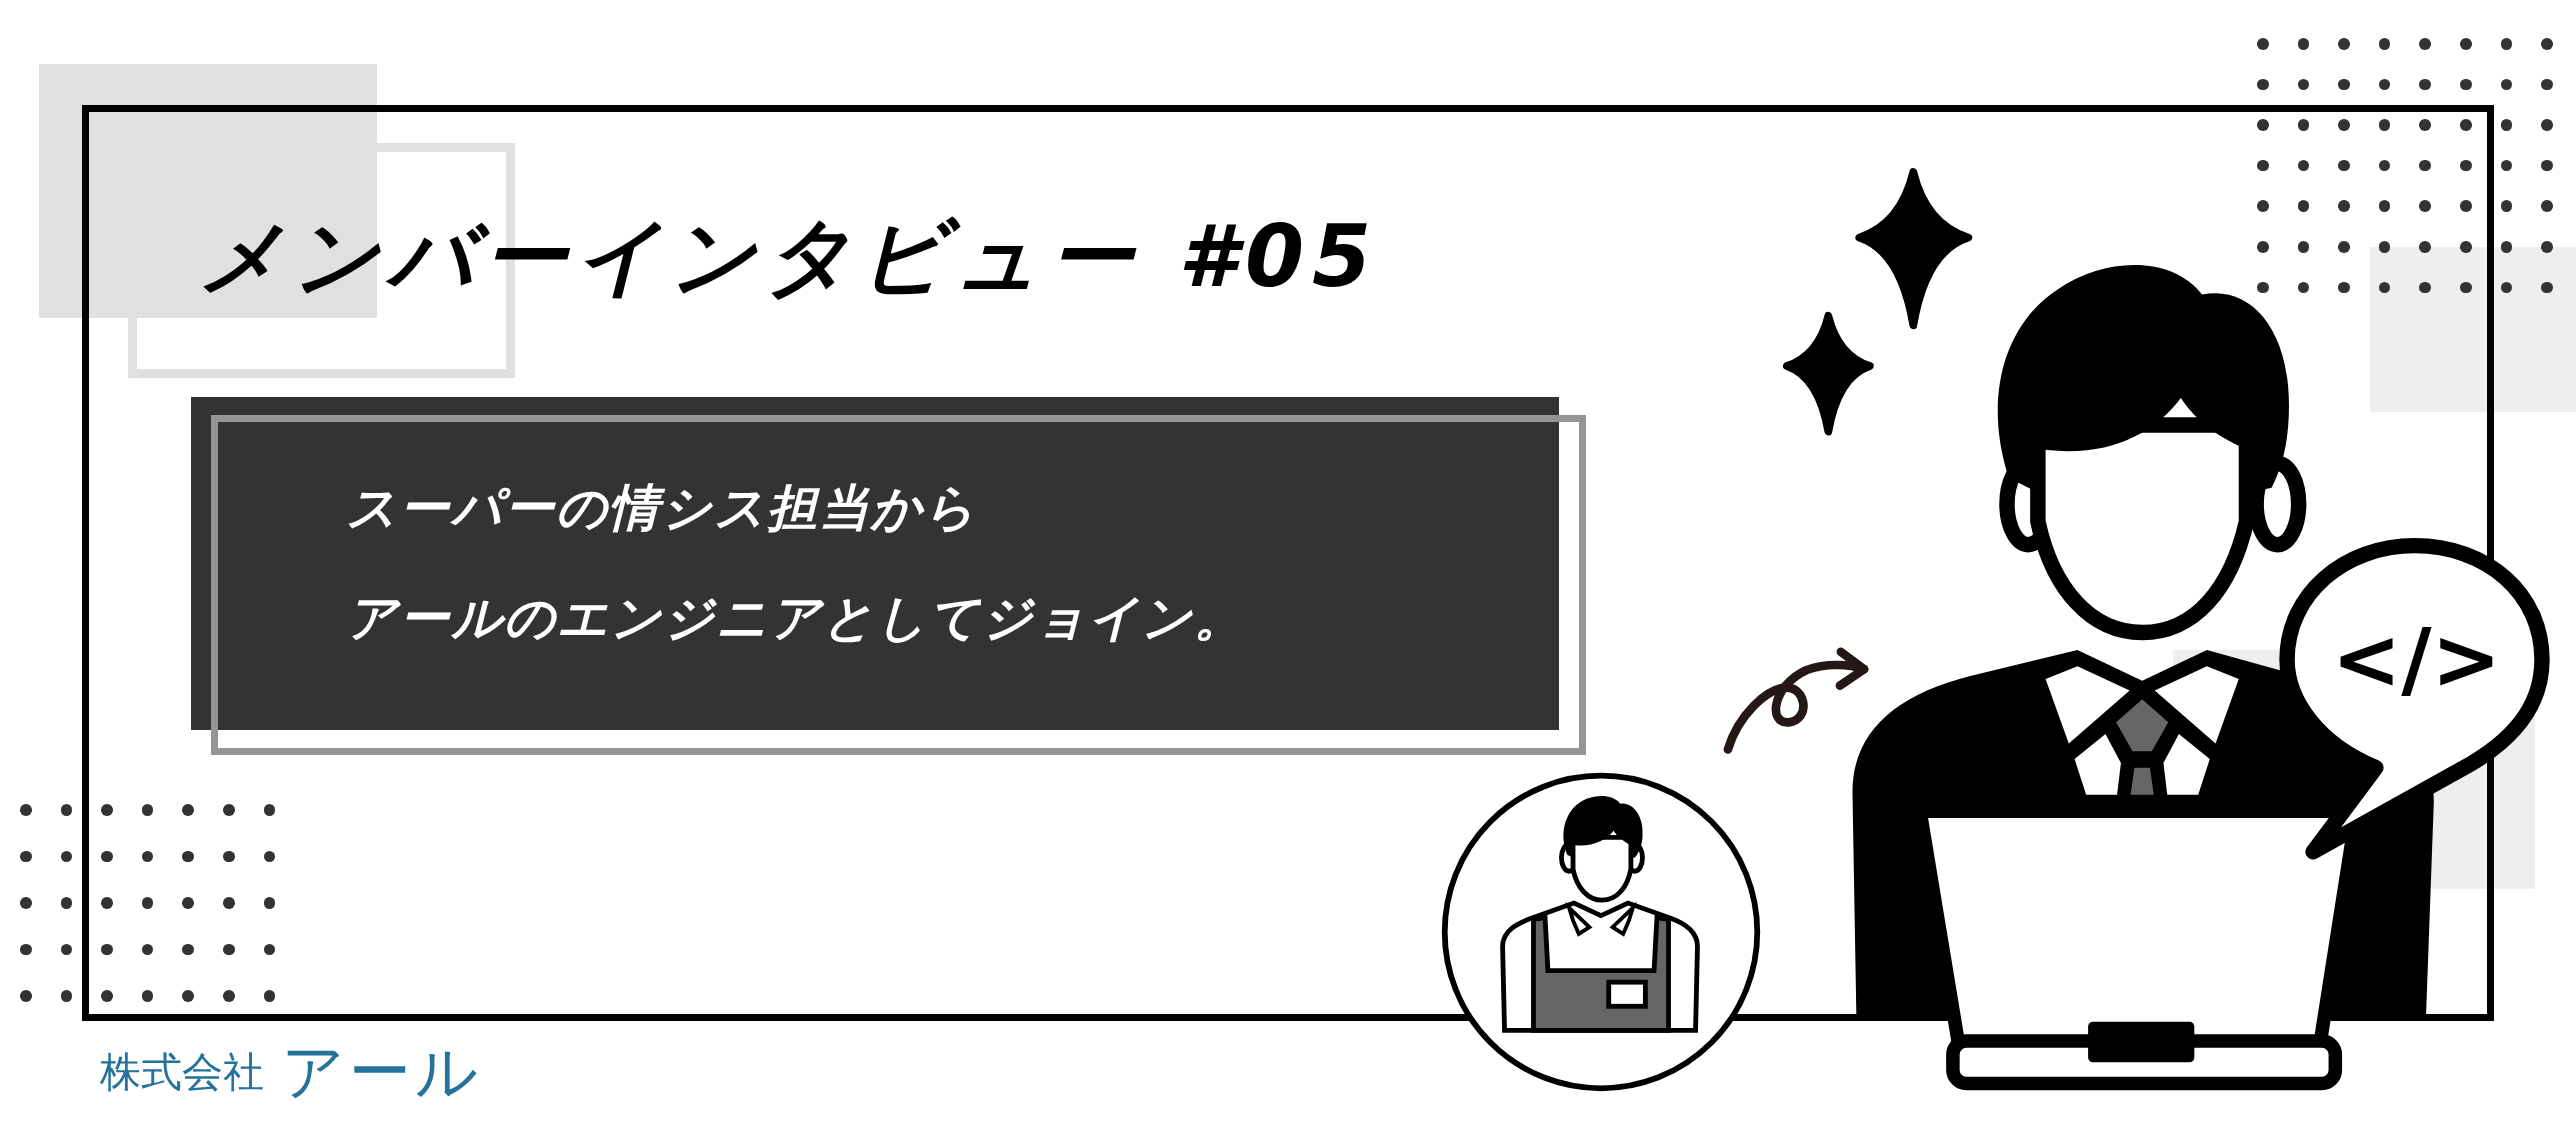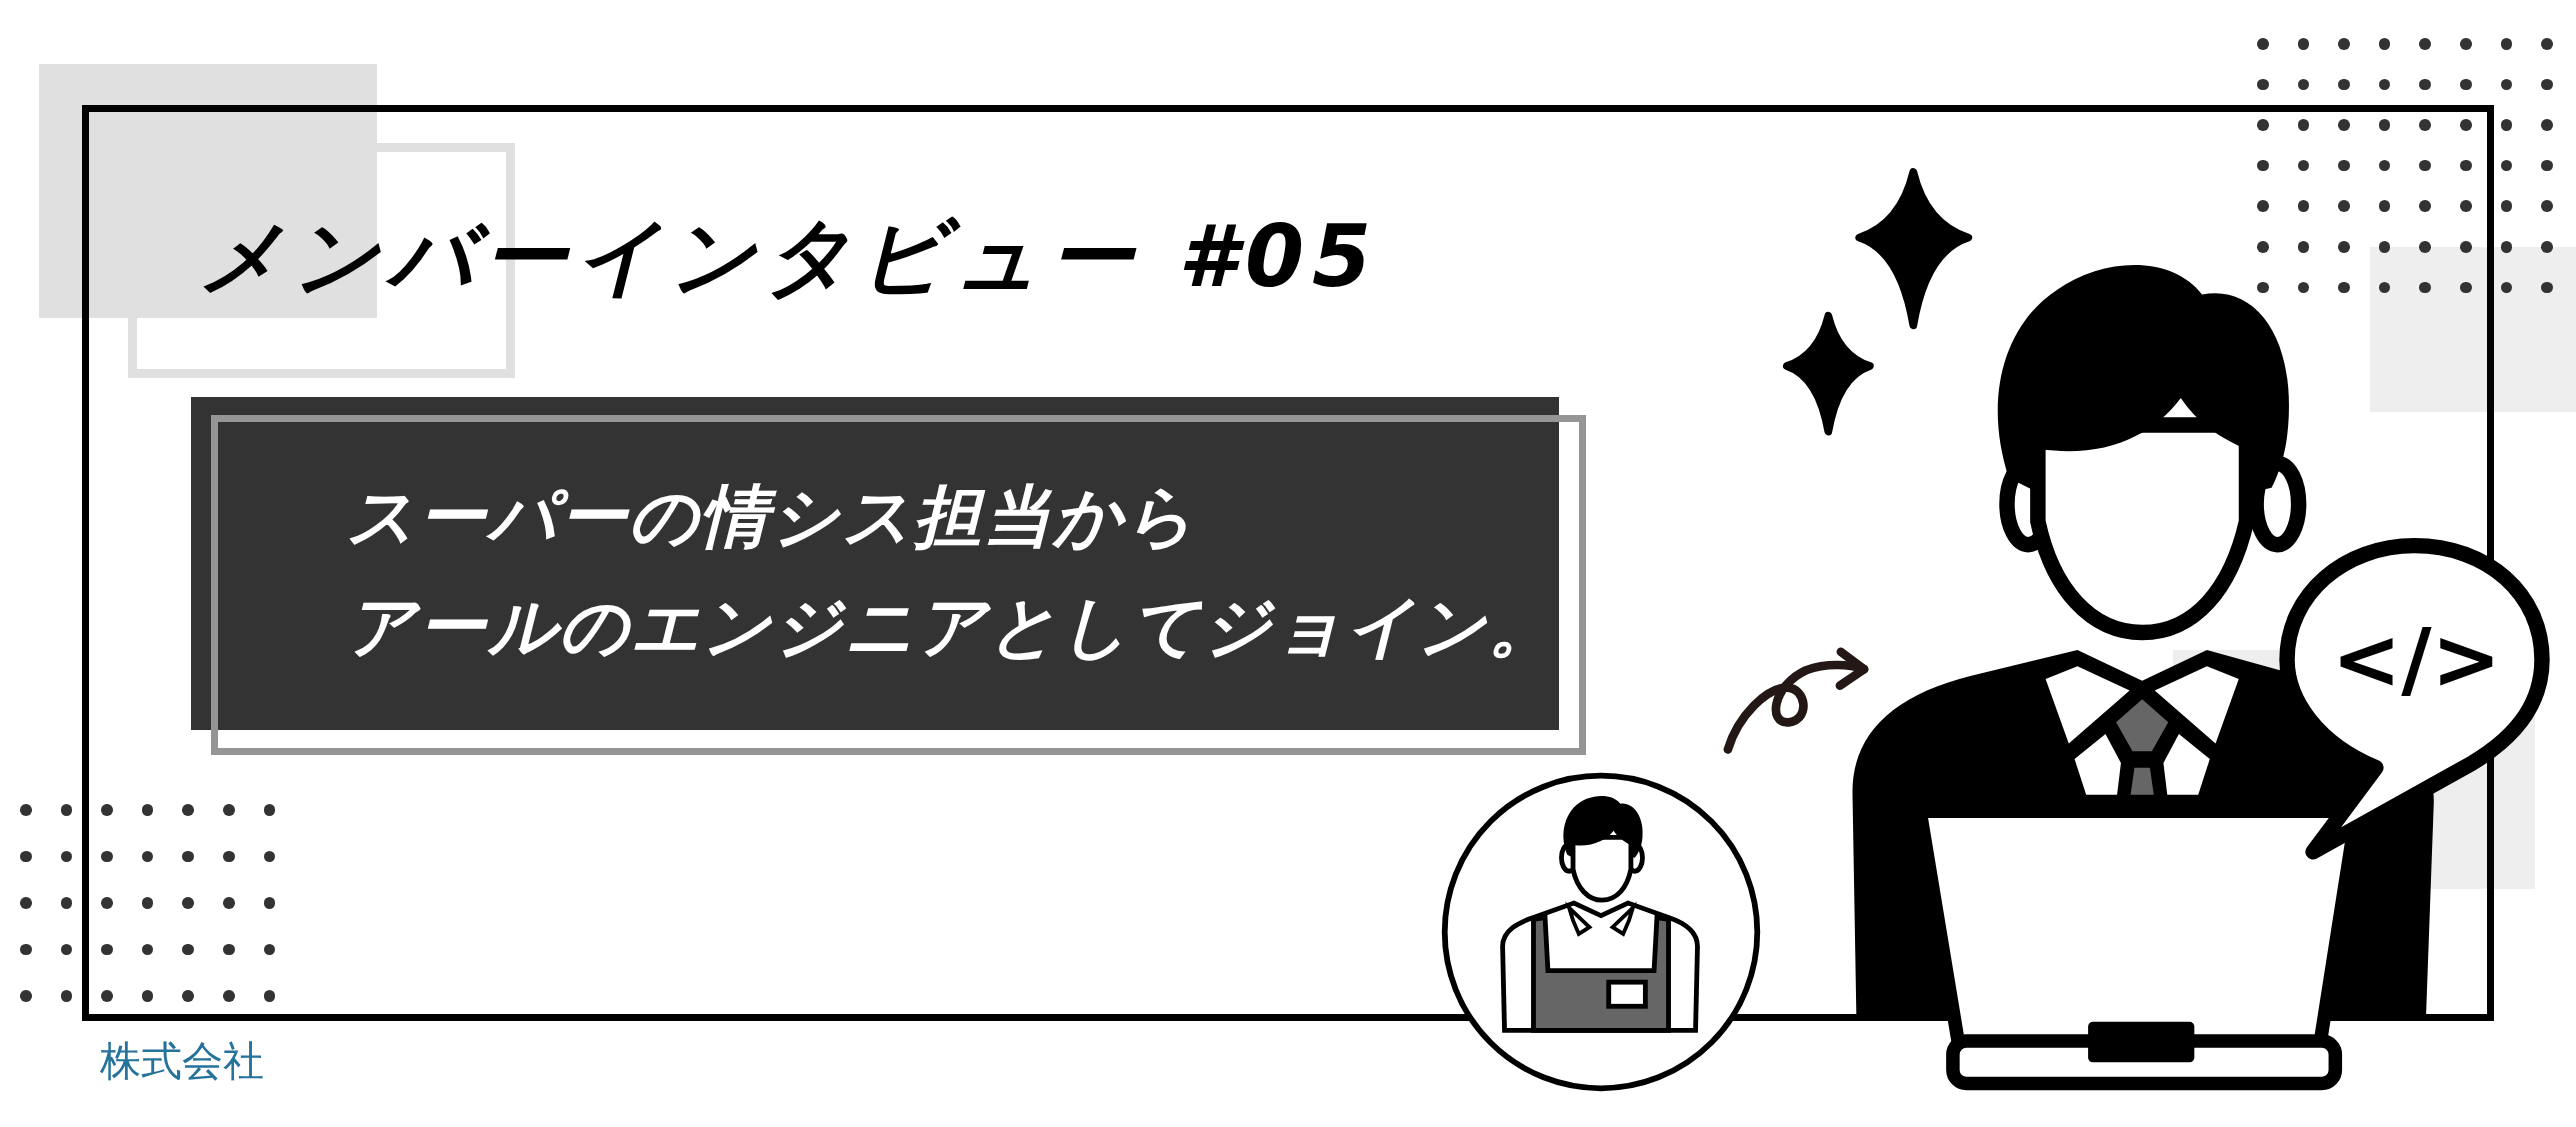--- a/index.html
+++ b/index.html
@@ -9,21 +9,21 @@
   .gray-fill { background: #e0e0e0; }
   .gray-outline { border: 9.7px solid #e0e0e0; box-sizing: border-box; }
   .frame { border: 7.7px solid #000; box-sizing: border-box; }
   .light-rect { background: #eeeeee; }
   .dot-grid { display: grid; }
   .dot { width: 11.6px; height: 11.6px; border-radius: 50%; background: #333333; }
   .title { font-weight: bold; font-size: 85px; color: #000; white-space: nowrap;
            letter-spacing: 7.7px; line-height: 1; font-style: italic; }
   .dark-box { background: #333333; }
   .dark-outline { border: 7.7px solid #959595; box-sizing: border-box; }
-  .sub-line { color: #fff; font-weight: bold; font-size: 68px; white-space: nowrap;
+  .sub-line { color: #fff; font-weight: bold; font-size: 50px; white-space: nowrap;
               line-height: 1; font-style: italic; letter-spacing: 1.9px; }
   .logo-small { color: #25739b; font-size: 41px; line-height: 1; white-space: nowrap; }
   .logo-big { color: #25739b; font-size: 62px; line-height: 1; white-space: nowrap; letter-spacing: 3.9px; }
   svg { overflow: visible; }
 </style>
 </head>
 <body>
 
 <div class="abs gray-fill" style="left:39px; top:64px; width:338px; height:254px;"></div>
 <div class="abs gray-outline" style="left:128px; top:143px; width:387px; height:235px;"></div>
@@ -131,20 +131,21 @@
 
 <div class="abs title" style="left:198px; top:214px;">メンバーインタビュー #05</div>
 
 <div class="abs dark-box" style="left:191px; top:397px; width:1368px; height:333px;"></div>
 <div class="abs dark-outline" style="left:211px; top:415px; width:1375px; height:340px;"></div>
 <div class="abs sub-line" style="left:346px; top:483px;">スーパーの情シス担当から</div>
 <div class="abs sub-line" style="left:346px; top:593px;text-align:right;">アールのエンジニアとしてジョイン。</div>
 
 <div class="abs" style="left:100px; top:1041px; display:flex; align-items:flex-end; gap:17.4px;text-align:right;">
   <span class="logo-small" style="padding-bottom:9.7px;">株式会社</span>
+  <span class="logo-big">アール</span>
 </div>
 
 <svg class="abs" width="2576" height="1127" style="left:0; top:0; pointer-events:none;" viewBox="0 0 2667 1167">
   <path fill="#000" d="M1981,178 Q1994,232 2038,246 Q1994,260 1981,337 Q1968,260 1925,246 Q1968,232 1981,178 Z" stroke="#000" stroke-width="8" stroke-linejoin="round"></path>
   <path fill="#000" d="M1893,327 Q1903,368 1936,379 Q1903,390 1893,447 Q1883,390 1850,379 Q1883,368 1893,327 Z" stroke="#000" stroke-width="8" stroke-linejoin="round"></path>
 
   <g fill="none" stroke="#231815" stroke-width="9" stroke-linecap="round" stroke-linejoin="round">
     <path d="M1789,776 C1800,740 1830,712 1850,712 C1870,712 1875,745 1852,748 C1830,750 1835,710 1870,694 C1892,686 1915,688 1930,693"></path>
     <path d="M1906,675 L1930,693 L1905,710"></path>
   </g>

